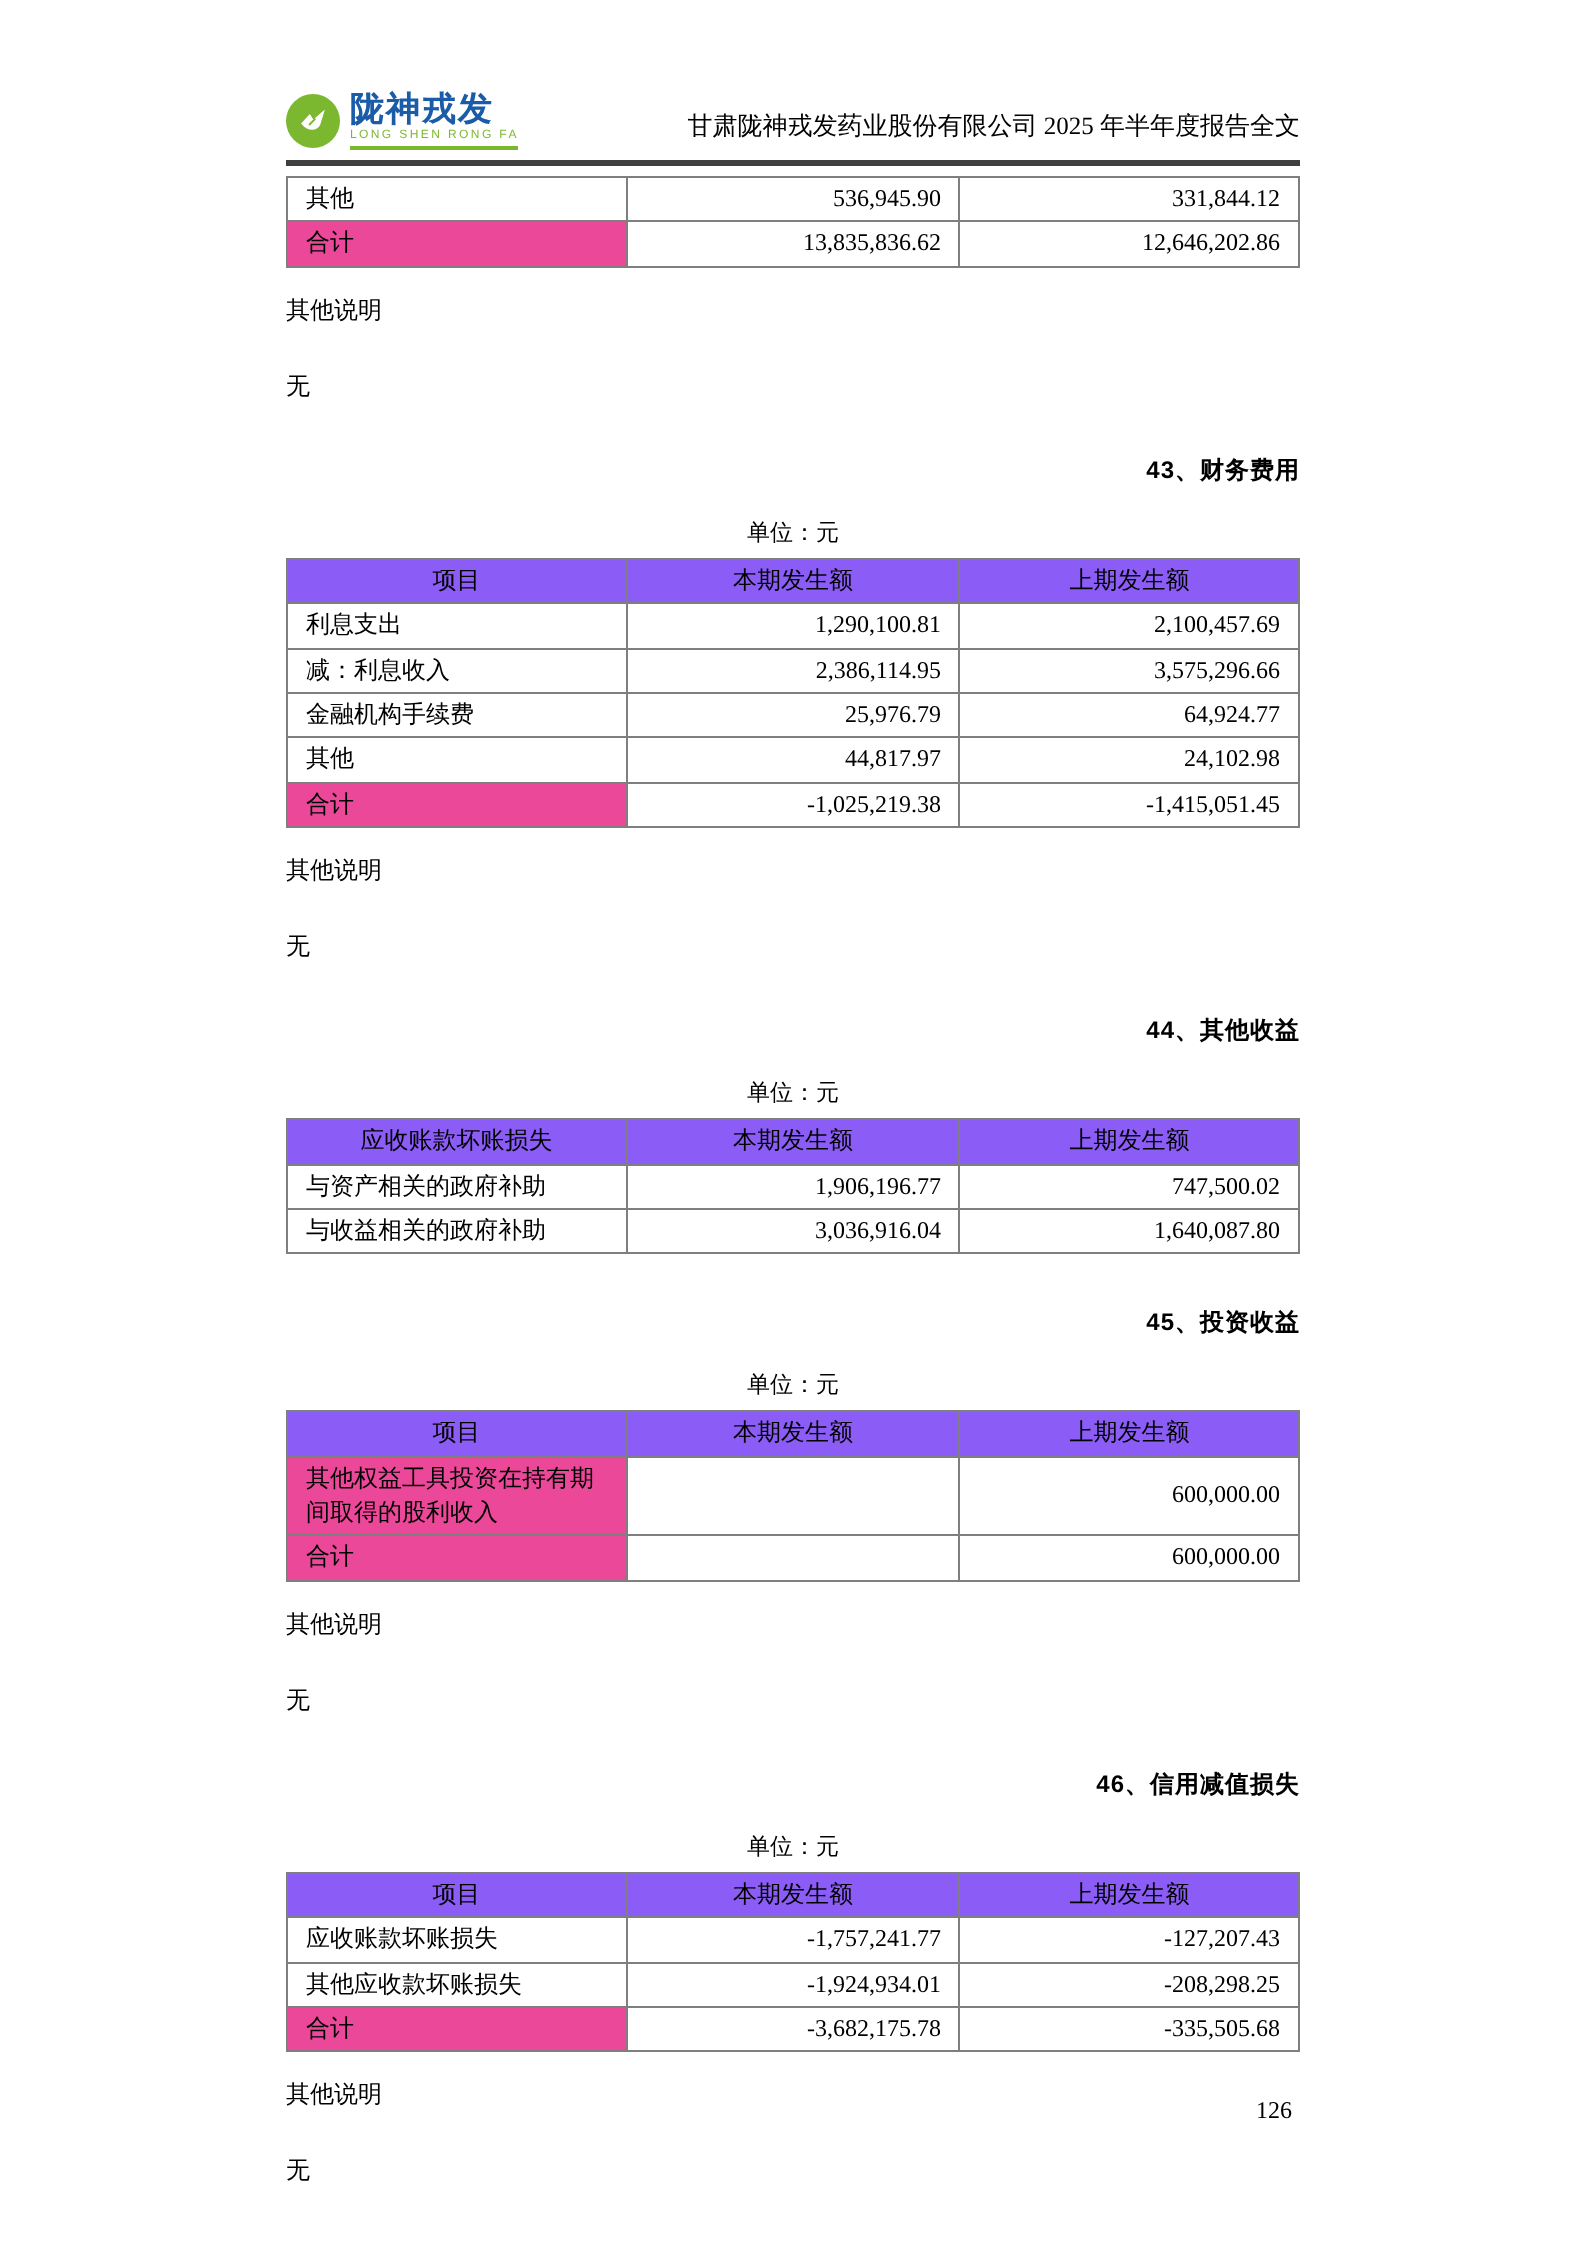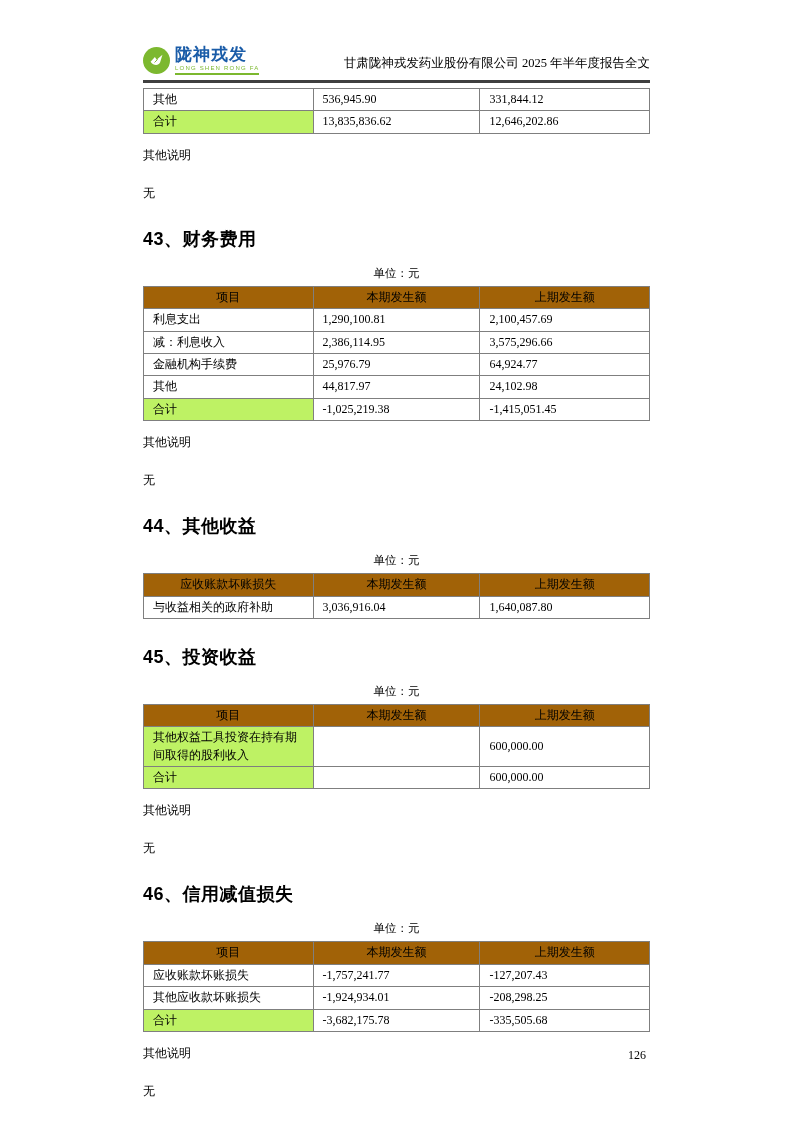--- a/index.html
+++ b/index.html
@@ -51,39 +51,40 @@
     font-size: 12px;
   }
   table.tbl td {
     border: 1px solid #7f7f7f;
     padding: 2px 9px;
     line-height: 1.45;
     vertical-align: middle;
     word-break: break-all;
   }
   table.tbl .hdr td {
-    background: #a16207;
+    background: #8b5cf6;
     text-align: center;
   }
   td.item { text-align: left; }
-  td.num { text-align: left; }
-  tr.total-row td.item { background: #bef264; }
+  td.num { text-align: right; }
+  tr.total-row td.item { background: #ec4899; }
   .col-item { width: 33.5%; }
   .col-cur  { width: 33%; }
   .col-pri  { width: 33.5%; }
   
   .carryover { margin-top: 5px; }
   .note { margin-top: 13px; font-size: 12px; line-height: 16px; }
   .none { margin-top: 22px; font-size: 12px; line-height: 16px; }
   .sec-title {
     margin-top: 26px;
-    font-size: 18px;
+    font-size: 12px;
     font-weight: bold;
     font-family: "Liberation Sans", "DejaVu Sans", sans-serif;
     letter-spacing: 0.5px;
+    text-align: right;
   }
   .unit-line {
     text-align: center;
     font-size: 11.5px;
     margin: 15px 0 5px 0;
   }
   .pageno {
     position: absolute;
     top: 1048px;
     right: 72px;
@@ -186,20 +187,25 @@
         <col class="col-cur">
         <col class="col-pri">
       </colgroup>
     <tbody>
       <tr class="hdr">
         <td>应收账款坏账损失</td>
         <td>本期发生额</td>
         <td>上期发生额</td>
       </tr>
       <tr>
+        <td class="item">与资产相关的政府补助</td>
+        <td class="num">1,906,196.77</td>
+        <td class="num">747,500.02</td>
+      </tr>
+      <tr>
         <td class="item">与收益相关的政府补助</td>
         <td class="num">3,036,916.04</td>
         <td class="num">1,640,087.80</td>
       </tr>
     </tbody>
   </table>
 
   <div class="sec-title">45、投资收益</div>
   <div class="unit-line">单位：元</div>
   <table class="tbl">

